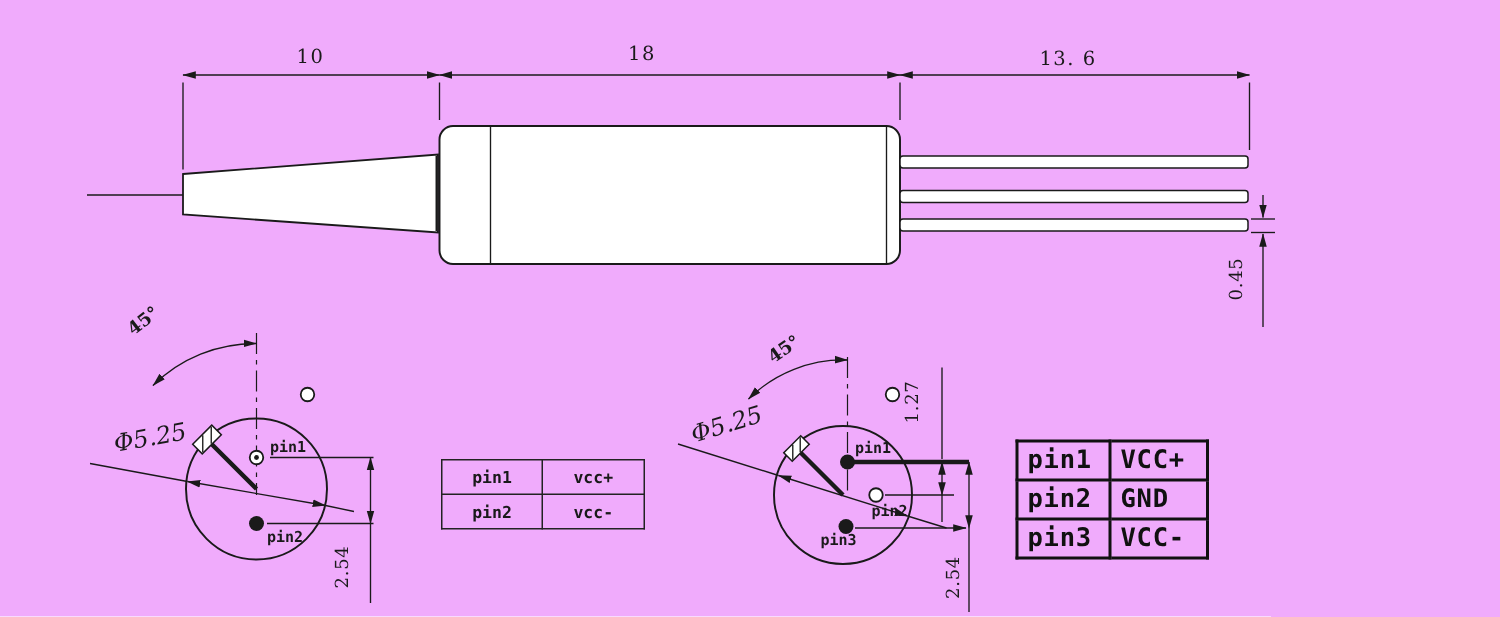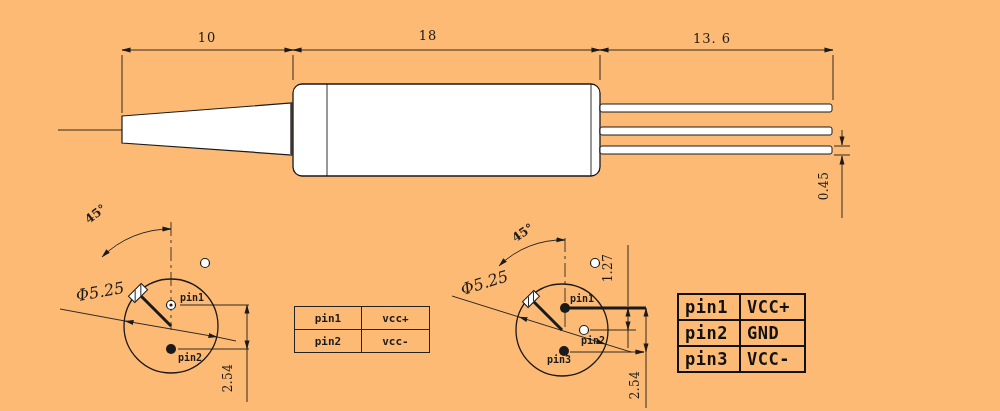--- a/index.html
+++ b/index.html
@@ -2,21 +2,21 @@
 <html><head>
 <meta charset="utf-8">
 <style>
   * { margin: 0; padding: 0; box-sizing: border-box; }
   html, body { background: #ffffff; }
   body { font-family: "DejaVu Sans Mono", monospace; }
   #stage {
     position: relative;
     width: 1000px;
     height: 411px;
-    background: #fdba74;
+    background: #f0abfc;
     overflow: hidden;
   }
   svg { position: absolute; left: 0; top: 0; }
 
   svg text {
     fill: #1a1a1a;
     font-family: "DejaVu Serif", serif;
   }
   .dim-num { font-size: 13px; letter-spacing: 1px; }
   .dim-num-sm { font-size: 12px; letter-spacing: 0.5px; }

